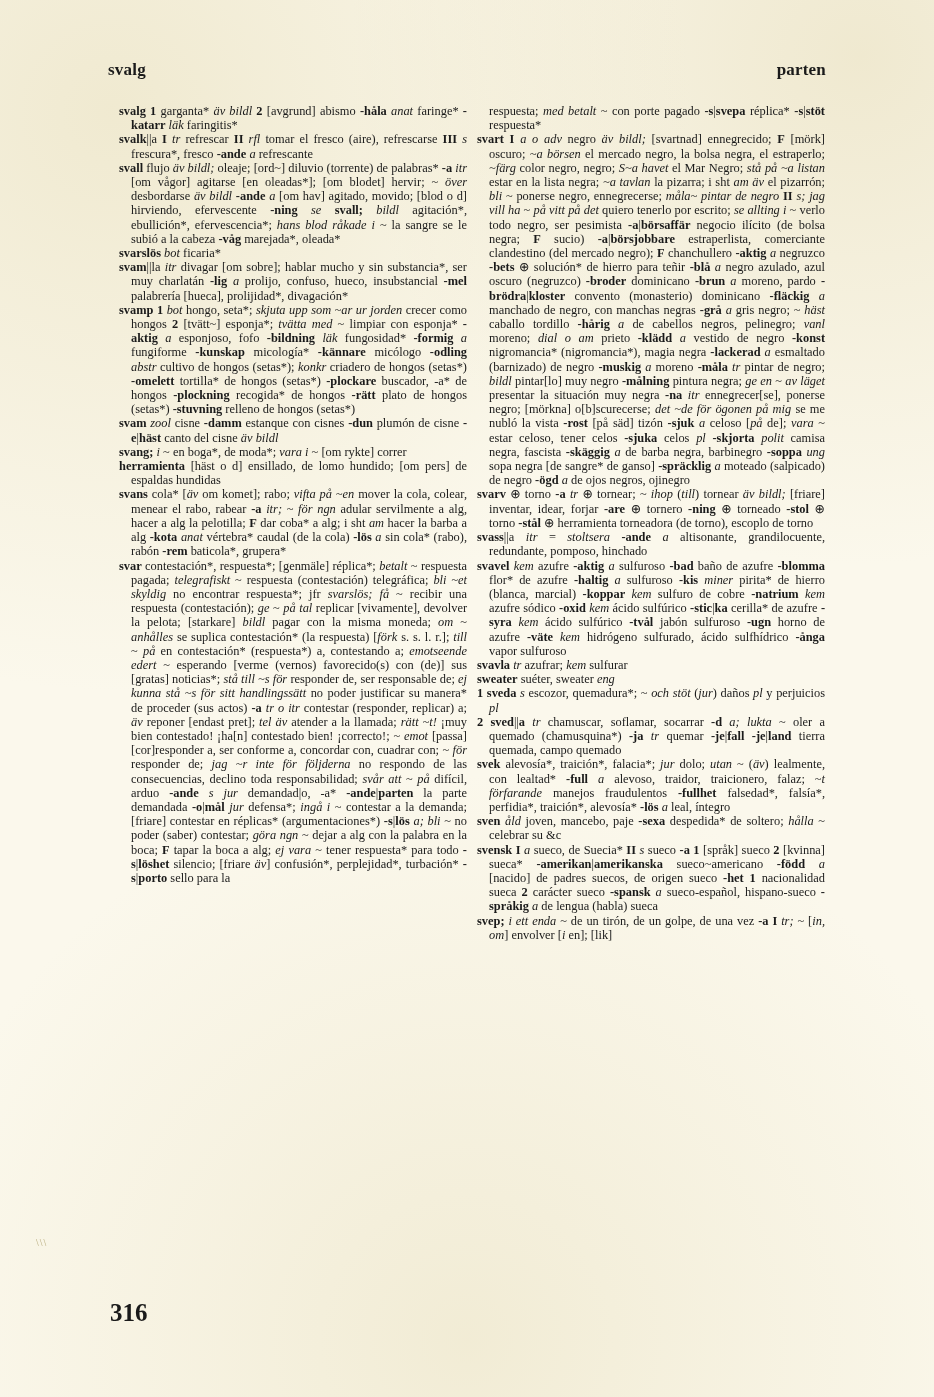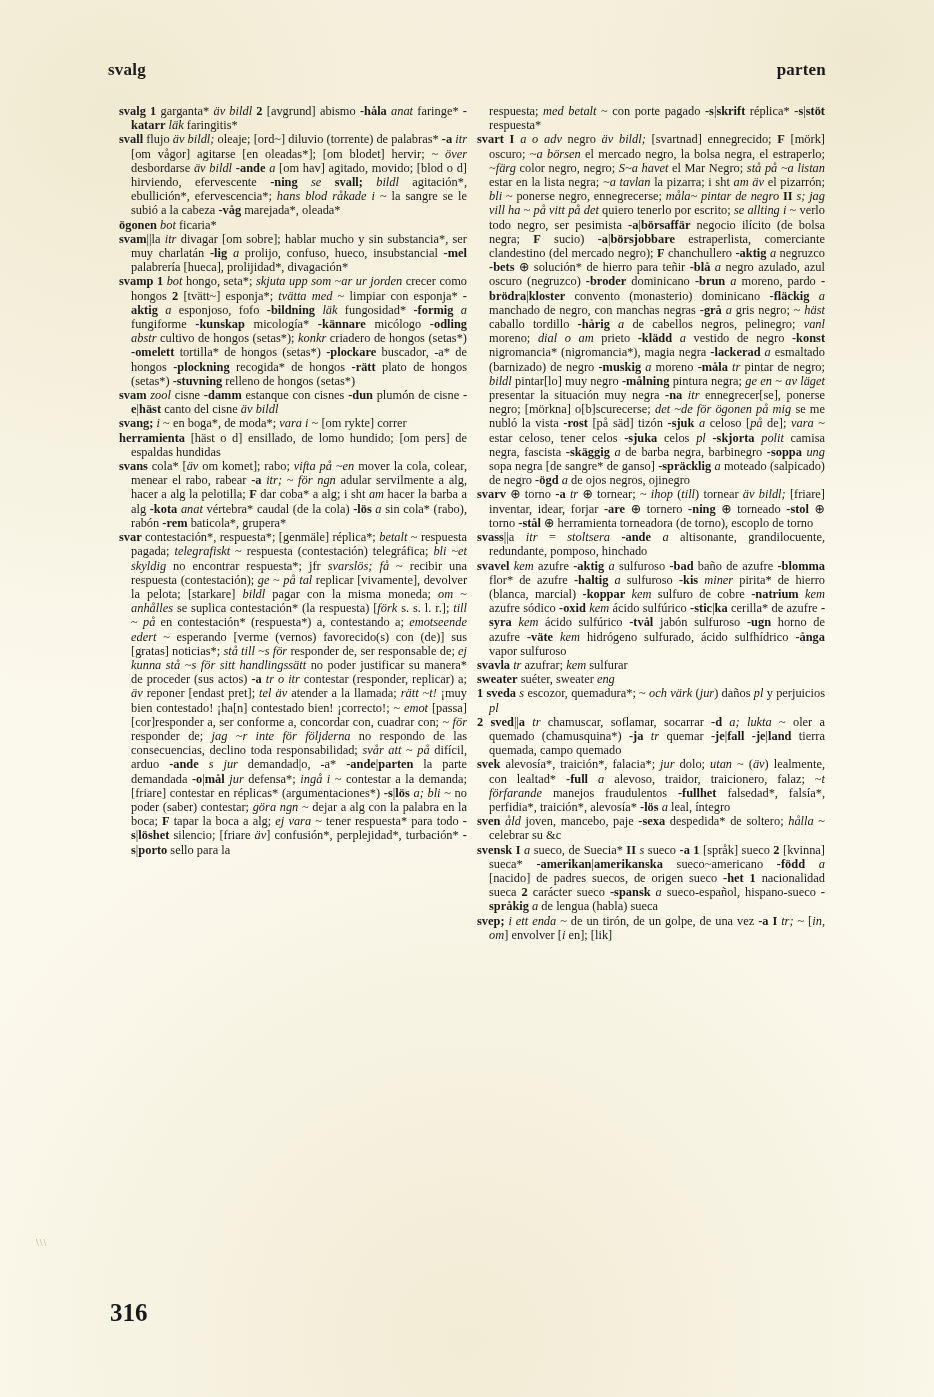--- a/index.html
+++ b/index.html
@@ -91,39 +91,40 @@
 <body>
 
 <div class="page">
 
   <div class="running-head rh-left">svalg</div>
   <div class="running-head rh-right">parten</div>
 
   <div class="columns">
     <div class="col" id="col-left">
         <p class="entry"><span class="hw">svalg</span> <span class="bd">1</span> garganta* <span class="it">äv bildl</span> <span class="bd">2</span> [avgrund] abismo <span class="bd">-håla</span> <span class="it">anat</span> faringe* <span class="bd">-katarr</span> <span class="it">läk</span> faringitis*</p>
+        <p class="entry"><span class="hw">svalk</span>||a <span class="bd">I</span> <span class="it">tr</span> refrescar <span class="bd">II</span> <span class="it">rfl</span> tomar el fresco (aire), refrescarse <span class="bd">III</span> <span class="it">s</span> frescura*, fresco <span class="bd">-ande</span> <span class="it">a</span> refrescante</p>
         <p class="entry"><span class="hw">svall</span> flujo <span class="it">äv bildl;</span> oleaje; [ord~] diluvio (torrente) de palabras* <span class="bd">-a</span> <span class="it">itr</span> [om vågor] agitarse [en oleadas*]; [om blodet] hervir; ~ <span class="it">över</span> desbordarse <span class="it">äv bildl</span> <span class="bd">-ande</span> <span class="it">a</span> [om hav] agitado, movido; [blod o d] hirviendo, efervescente <span class="bd">-ning</span> <span class="it">se</span> <span class="bd">svall;</span> <span class="it">bildl</span> agitación*, ebullición*, efervescencia*; <span class="it">hans blod råkade i</span> ~ la sangre se le subió a la cabeza <span class="bd">-våg</span> marejada*, oleada*</p>
-        <p class="entry"><span class="hw">ögonen</span> <span class="it">bot</span> ficaria*</p>
+        <p class="entry"><span class="hw">svarslös</span> <span class="it">bot</span> ficaria*</p>
         <p class="entry"><span class="hw">svam</span>||la <span class="it">itr</span> divagar [om sobre]; hablar mucho y sin substancia*, ser muy charlatán <span class="bd">-lig</span> <span class="it">a</span> prolijo, confuso, hueco, insubstancial <span class="bd">-mel</span> palabrería [hueca], prolijidad*, divagación*</p>
         <p class="entry"><span class="hw">svamp</span> <span class="bd">1</span> <span class="it">bot</span> hongo, seta*; <span class="it">skjuta upp som ~ar ur jorden</span> crecer como hongos <span class="bd">2</span> [tvätt~] esponja*; <span class="it">tvätta med</span> ~ limpiar con esponja* <span class="bd">-aktig</span> <span class="it">a</span> esponjoso, fofo <span class="bd">-bildning</span> <span class="it">läk</span> fungosidad* <span class="bd">-formig</span> <span class="it">a</span> fungiforme <span class="bd">-kunskap</span> micología* <span class="bd">-kännare</span> micólogo <span class="bd">-odling</span> <span class="it">abstr</span> cultivo de hongos (setas*); <span class="it">konkr</span> criadero de hongos (setas*) <span class="bd">-omelett</span> tortilla* de hongos (setas*) <span class="bd">-plockare</span> buscador, -a* de hongos <span class="bd">-plockning</span> recogida* de hongos <span class="bd">-rätt</span> plato de hongos (setas*) <span class="bd">-stuvning</span> relleno de hongos (setas*)</p>
         <p class="entry"><span class="hw">svam</span> <span class="it">zool</span> cisne <span class="bd">-damm</span> estanque con cisnes <span class="bd">-dun</span> plumón de cisne <span class="bd">-e</span>|<span class="bd">häst</span> canto del cisne <span class="it">äv bildl</span></p>
         <p class="entry"><span class="hw">svang;</span> <span class="it">i</span> ~ en boga*, de moda*; <span class="it">vara i</span> ~ [om rykte] correr</p>
         <p class="entry"><span class="hw">herramienta</span> [häst o d] ensillado, de lomo hundido; [om pers] de espaldas hundidas</p>
         <p class="entry"><span class="hw">svans</span> cola* [<span class="it">äv</span> om komet]; rabo; <span class="it">vifta på ~en</span> mover la cola, colear, menear el rabo, rabear <span class="bd">-a</span> <span class="it">itr;</span> ~ <span class="it">för ngn</span> adular servilmente a alg, hacer a alg la pelotilla; <span class="bd">F</span> dar coba* a alg; i sht <span class="it">am</span> hacer la barba a alg <span class="bd">-kota</span> <span class="it">anat</span> vértebra* caudal (de la cola) <span class="bd">-lös</span> <span class="it">a</span> sin cola* (rabo), rabón <span class="bd">-rem</span> baticola*, grupera*</p>
         <p class="entry"><span class="hw">svar</span> contestación*, respuesta*; [genmäle] réplica*; <span class="it">betalt</span> ~ respuesta pagada; <span class="it">telegrafiskt</span> ~ respuesta (contestación) telegráfica; <span class="it">bli ~et skyldig</span> no encontrar respuesta*; jfr <span class="it">svarslös;</span> <span class="it">få</span> ~ recibir una respuesta (contestación); <span class="it">ge</span> ~ <span class="it">på tal</span> replicar [vivamente], devolver la pelota; [starkare] <span class="it">bildl</span> pagar con la misma moneda; <span class="it">om</span> ~ <span class="it">anhålles</span> se suplica contestación* (la respuesta) [<span class="it">förk</span> s. s. l. r.]; <span class="it">till</span> ~ <span class="it">på</span> en contestación* (respuesta*) a, contestando a; <span class="it">emotseende edert</span> ~ esperando [verme (vernos) favorecido(s) con (de)] sus [gratas] noticias*; <span class="it">stå till ~s för</span> responder de, ser responsable de; <span class="it">ej kunna stå ~s för sitt handlingssätt</span> no poder justificar su manera* de proceder (sus actos) <span class="bd">-a</span> <span class="it">tr o itr</span> contestar (responder, replicar) a; <span class="it">äv</span> reponer [endast pret]; <span class="it">tel äv</span> atender a la llamada; <span class="it">rätt ~t!</span> ¡muy bien contestado! ¡ha[n] contestado bien! ¡correcto!; ~ <span class="it">emot</span> [passa] [cor]responder a, ser conforme a, concordar con, cuadrar con; ~ <span class="it">för</span> responder de; <span class="it">jag ~r inte för följderna</span> no respondo de las consecuencias, declino toda responsabilidad; <span class="it">svår att</span> ~ <span class="it">på</span> difícil, arduo <span class="bd">-ande</span> <span class="it">s jur</span> demandad|o, -a* <span class="bd">-ande</span>|<span class="bd">parten</span> la parte demandada <span class="bd">-o</span>|<span class="bd">mål</span> <span class="it">jur</span> defensa*; <span class="it">ingå i</span> ~ contestar a la demanda; [friare] contestar en réplicas* (argumentaciones*) <span class="bd">-s</span>|<span class="bd">lös</span> <span class="it">a; bli</span> ~ no poder (saber) contestar; <span class="it">göra ngn</span> ~ dejar a alg con la palabra en la boca; <span class="bd">F</span> tapar la boca a alg; <span class="it">ej vara</span> ~ tener respuesta* para todo <span class="bd">-s</span>|<span class="bd">löshet</span> silencio; [friare <span class="it">äv</span>] confusión*, perplejidad*, turbación* <span class="bd">-s</span>|<span class="bd">porto</span> sello para la</p>
       </div>
     <div class="col" id="col-right">
-        <p class="entry">respuesta; <span class="it">med betalt</span> ~ con porte pagado <span class="bd">-s</span>|<span class="bd">skrift</span> réplica* <span class="bd">-s</span>|<span class="bd">stöt</span> respuesta*</p>
+        <p class="entry">respuesta; <span class="it">med betalt</span> ~ con porte pagado <span class="bd">-s</span>|<span class="bd">svepa</span> réplica* <span class="bd">-s</span>|<span class="bd">stöt</span> respuesta*</p>
         <p class="entry"><span class="hw">svart</span> <span class="bd">I</span> <span class="it">a o adv</span> negro <span class="it">äv bildl;</span> [svartnad] ennegrecido; <span class="bd">F</span> [mörk] oscuro; <span class="it">~a börsen</span> el mercado negro, la bolsa negra, el estraperlo; <span class="it">~färg</span> color negro, negro; <span class="it">S~a havet</span> el Mar Negro; <span class="it">stå på ~a listan</span> estar en la lista negra; <span class="it">~a tavlan</span> la pizarra; i sht <span class="it">am äv</span> el pizarrón; <span class="it">bli</span> ~ ponerse negro, ennegrecerse; <span class="it">måla~ pintar de negro</span> <span class="bd">II</span> <span class="it">s; jag vill ha</span> ~ <span class="it">på vitt på det</span> quiero tenerlo por escrito; <span class="it">se allting i</span> ~ verlo todo negro, ser pesimista <span class="bd">-a</span>|<span class="bd">börsaffär</span> negocio ilícito (de bolsa negra; <span class="bd">F</span> sucio) <span class="bd">-a</span>|<span class="bd">börsjobbare</span> estraperlista, comerciante clandestino (del mercado negro); <span class="bd">F</span> chanchullero <span class="bd">-aktig</span> <span class="it">a</span> negruzco <span class="bd">-bets</span> ⊕ solución* de hierro para teñir <span class="bd">-blå</span> <span class="it">a</span> negro azulado, azul oscuro (negruzco) <span class="bd">-broder</span> dominicano <span class="bd">-brun</span> <span class="it">a</span> moreno, pardo <span class="bd">-brödra</span>|<span class="bd">kloster</span> convento (monasterio) dominicano <span class="bd">-fläckig</span> <span class="it">a</span> manchado de negro, con manchas negras <span class="bd">-grå</span> <span class="it">a</span> gris negro; ~ <span class="it">häst</span> caballo tordillo <span class="bd">-hårig</span> <span class="it">a</span> de cabellos negros, pelinegro; <span class="it">vanl</span> moreno; <span class="it">dial o am</span> prieto <span class="bd">-klädd</span> <span class="it">a</span> vestido de negro <span class="bd">-konst</span> nigromancia* (nigromancia*), magia negra <span class="bd">-lackerad</span> <span class="it">a</span> esmaltado (barnizado) de negro <span class="bd">-muskig</span> <span class="it">a</span> moreno <span class="bd">-måla</span> <span class="it">tr</span> pintar de negro; <span class="it">bildl</span> pintar[lo] muy negro <span class="bd">-målning</span> pintura negra; <span class="it">ge en</span> ~ <span class="it">av läget</span> presentar la situación muy negra <span class="bd">-na</span> <span class="it">itr</span> ennegrecer[se], ponerse negro; [mörkna] o[b]scurecerse; <span class="it">det ~de för ögonen på mig</span> se me nubló la vista <span class="bd">-rost</span> [på säd] tizón <span class="bd">-sjuk</span> <span class="it">a</span> celoso [<span class="it">på</span> de]; <span class="it">vara</span> ~ estar celoso, tener celos <span class="bd">-sjuka</span> celos <span class="it">pl</span> <span class="bd">-skjorta</span> <span class="it">polit</span> camisa negra, fascista <span class="bd">-skäggig</span> <span class="it">a</span> de barba negra, barbinegro <span class="bd">-soppa</span> <span class="it">ung</span> sopa negra [de sangre* de ganso] <span class="bd">-spräcklig</span> <span class="it">a</span> moteado (salpicado) de negro <span class="bd">-ögd</span> <span class="it">a</span> de ojos negros, ojinegro</p>
         <p class="entry"><span class="hw">svarv</span> ⊕ torno <span class="bd">-a</span> <span class="it">tr</span> ⊕ tornear; ~ <span class="it">ihop</span> (<span class="it">till</span>) tornear <span class="it">äv bildl;</span> [friare] inventar, idear, forjar <span class="bd">-are</span> ⊕ tornero <span class="bd">-ning</span> ⊕ torneado <span class="bd">-stol</span> ⊕ torno <span class="bd">-stål</span> ⊕ herramienta torneadora (de torno), escoplo de torno</p>
         <p class="entry"><span class="hw">svass</span>||a <span class="it">itr</span> = <span class="it">stoltsera</span> <span class="bd">-ande</span> <span class="it">a</span> altisonante, grandilocuente, redundante, pomposo, hinchado</p>
         <p class="entry"><span class="hw">svavel</span> <span class="it">kem</span> azufre <span class="bd">-aktig</span> <span class="it">a</span> sulfuroso <span class="bd">-bad</span> baño de azufre <span class="bd">-blomma</span> flor* de azufre <span class="bd">-haltig</span> <span class="it">a</span> sulfuroso <span class="bd">-kis</span> <span class="it">miner</span> pirita* de hierro (blanca, marcial) <span class="bd">-koppar</span> <span class="it">kem</span> sulfuro de cobre <span class="bd">-natrium</span> <span class="it">kem</span> azufre sódico <span class="bd">-oxid</span> <span class="it">kem</span> ácido sulfúrico <span class="bd">-stic</span>|<span class="bd">ka</span> cerilla* de azufre <span class="bd">-syra</span> <span class="it">kem</span> ácido sulfúrico <span class="bd">-tvål</span> jabón sulfuroso <span class="bd">-ugn</span> horno de azufre <span class="bd">-väte</span> <span class="it">kem</span> hidrógeno sulfurado, ácido sulfhídrico <span class="bd">-ånga</span> vapor sulfuroso</p>
         <p class="entry"><span class="hw">svavla</span> <span class="it">tr</span> azufrar; <span class="it">kem</span> sulfurar</p>
         <p class="entry"><span class="hw">sweater</span> suéter, sweater <span class="it">eng</span></p>
-        <p class="entry"><span class="hw">1 sveda</span> <span class="it">s</span> escozor, quemadura*; ~ <span class="it">och värk</span> (<span class="it">jur</span>) daños <span class="it">pl</span> y perjuicios <span class="it">pl</span></p>
+        <p class="entry"><span class="hw">1 sveda</span> <span class="it">s</span> escozor, quemadura*; ~ <span class="it">och stöt</span> (<span class="it">jur</span>) daños <span class="it">pl</span> y perjuicios <span class="it">pl</span></p>
         <p class="entry"><span class="hw">2 sved</span>||<span class="bd">a</span> <span class="it">tr</span> chamuscar, soflamar, socarrar <span class="bd">-d</span> <span class="it">a; lukta</span> ~ oler a quemado (chamusquina*) <span class="bd">-ja</span> <span class="it">tr</span> quemar <span class="bd">-je</span>|<span class="bd">fall</span> <span class="bd">-je</span>|<span class="bd">land</span> tierra quemada, campo quemado</p>
         <p class="entry"><span class="hw">svek</span> alevosía*, traición*, falacia*; <span class="it">jur</span> dolo; <span class="it">utan</span> ~ (<span class="it">äv</span>) lealmente, con lealtad* <span class="bd">-full</span> <span class="it">a</span> alevoso, traidor, traicionero, falaz; ~<span class="it">t förfarande</span> manejos fraudulentos <span class="bd">-fullhet</span> falsedad*, falsía*, perfidia*, traición*, alevosía* <span class="bd">-lös</span> <span class="it">a</span> leal, íntegro</p>
         <p class="entry"><span class="hw">sven</span> <span class="it">åld</span> joven, mancebo, paje <span class="bd">-sexa</span> despedida* de soltero; <span class="it">hålla</span> ~ celebrar su &amp;c</p>
         <p class="entry"><span class="hw">svensk</span> <span class="bd">I</span> <span class="it">a</span> sueco, de Suecia* <span class="bd">II</span> <span class="it">s</span> sueco <span class="bd">-a 1</span> [språk] sueco <span class="bd">2</span> [kvinna] sueca* <span class="bd">-amerikan</span>|<span class="bd">amerikanska</span> sueco~americano <span class="bd">-född</span> <span class="it">a</span> [nacido] de padres suecos, de origen sueco <span class="bd">-het</span> <span class="bd">1</span> nacionalidad sueca <span class="bd">2</span> carácter sueco <span class="bd">-spansk</span> <span class="it">a</span> sueco-español, hispano-sueco <span class="bd">-språkig</span> <span class="it">a</span> de lengua (habla) sueca</p>
         <p class="entry"><span class="hw">svep;</span> <span class="it">i ett enda</span> ~ de un tirón, de un golpe, de una vez <span class="bd">-a I</span> <span class="it">tr;</span> ~ [<span class="it">in, om</span>] envolver [<span class="it">i</span> en]; [lik]</p>
       </div>
   </div>
 
   <div class="pagenum">316</div>
   <div class="edge-mark">\\\</div>

